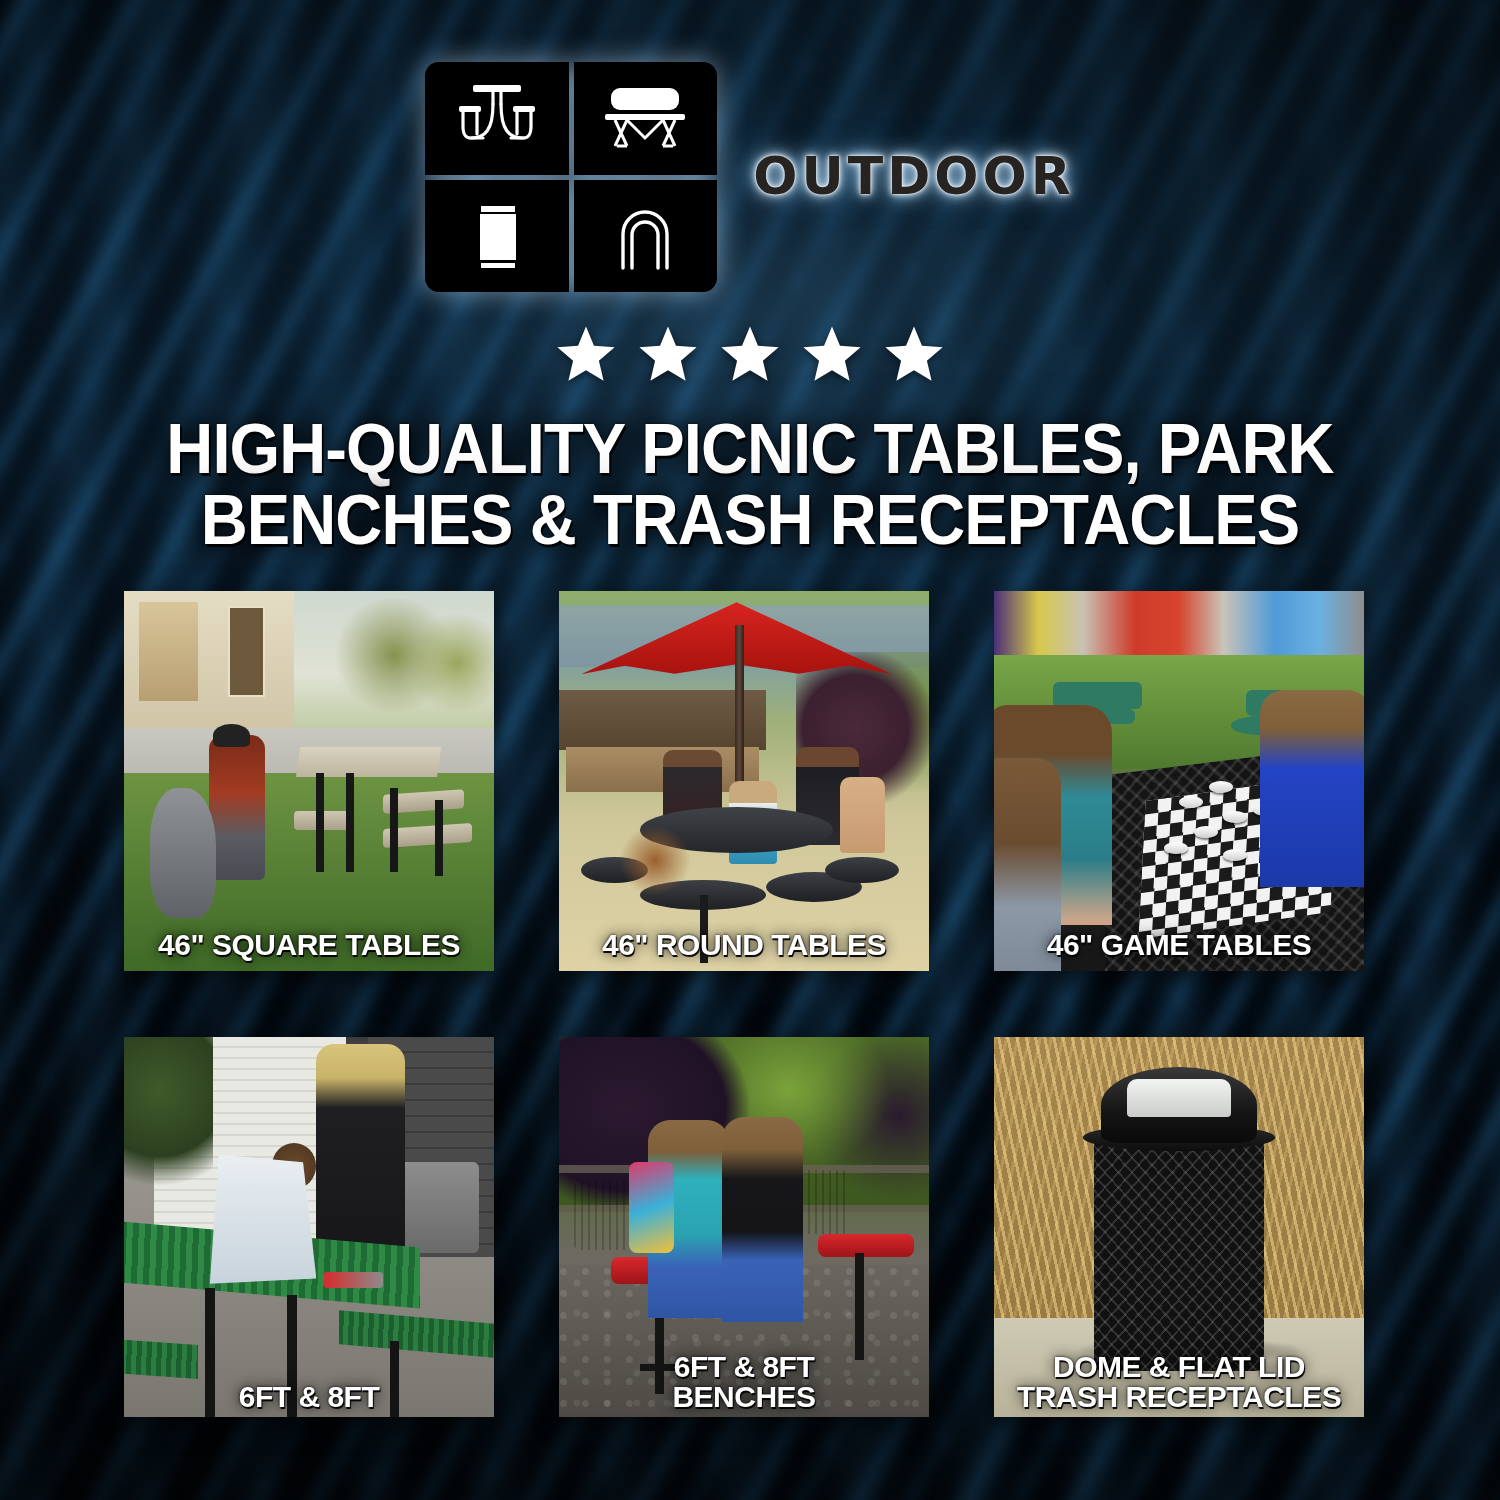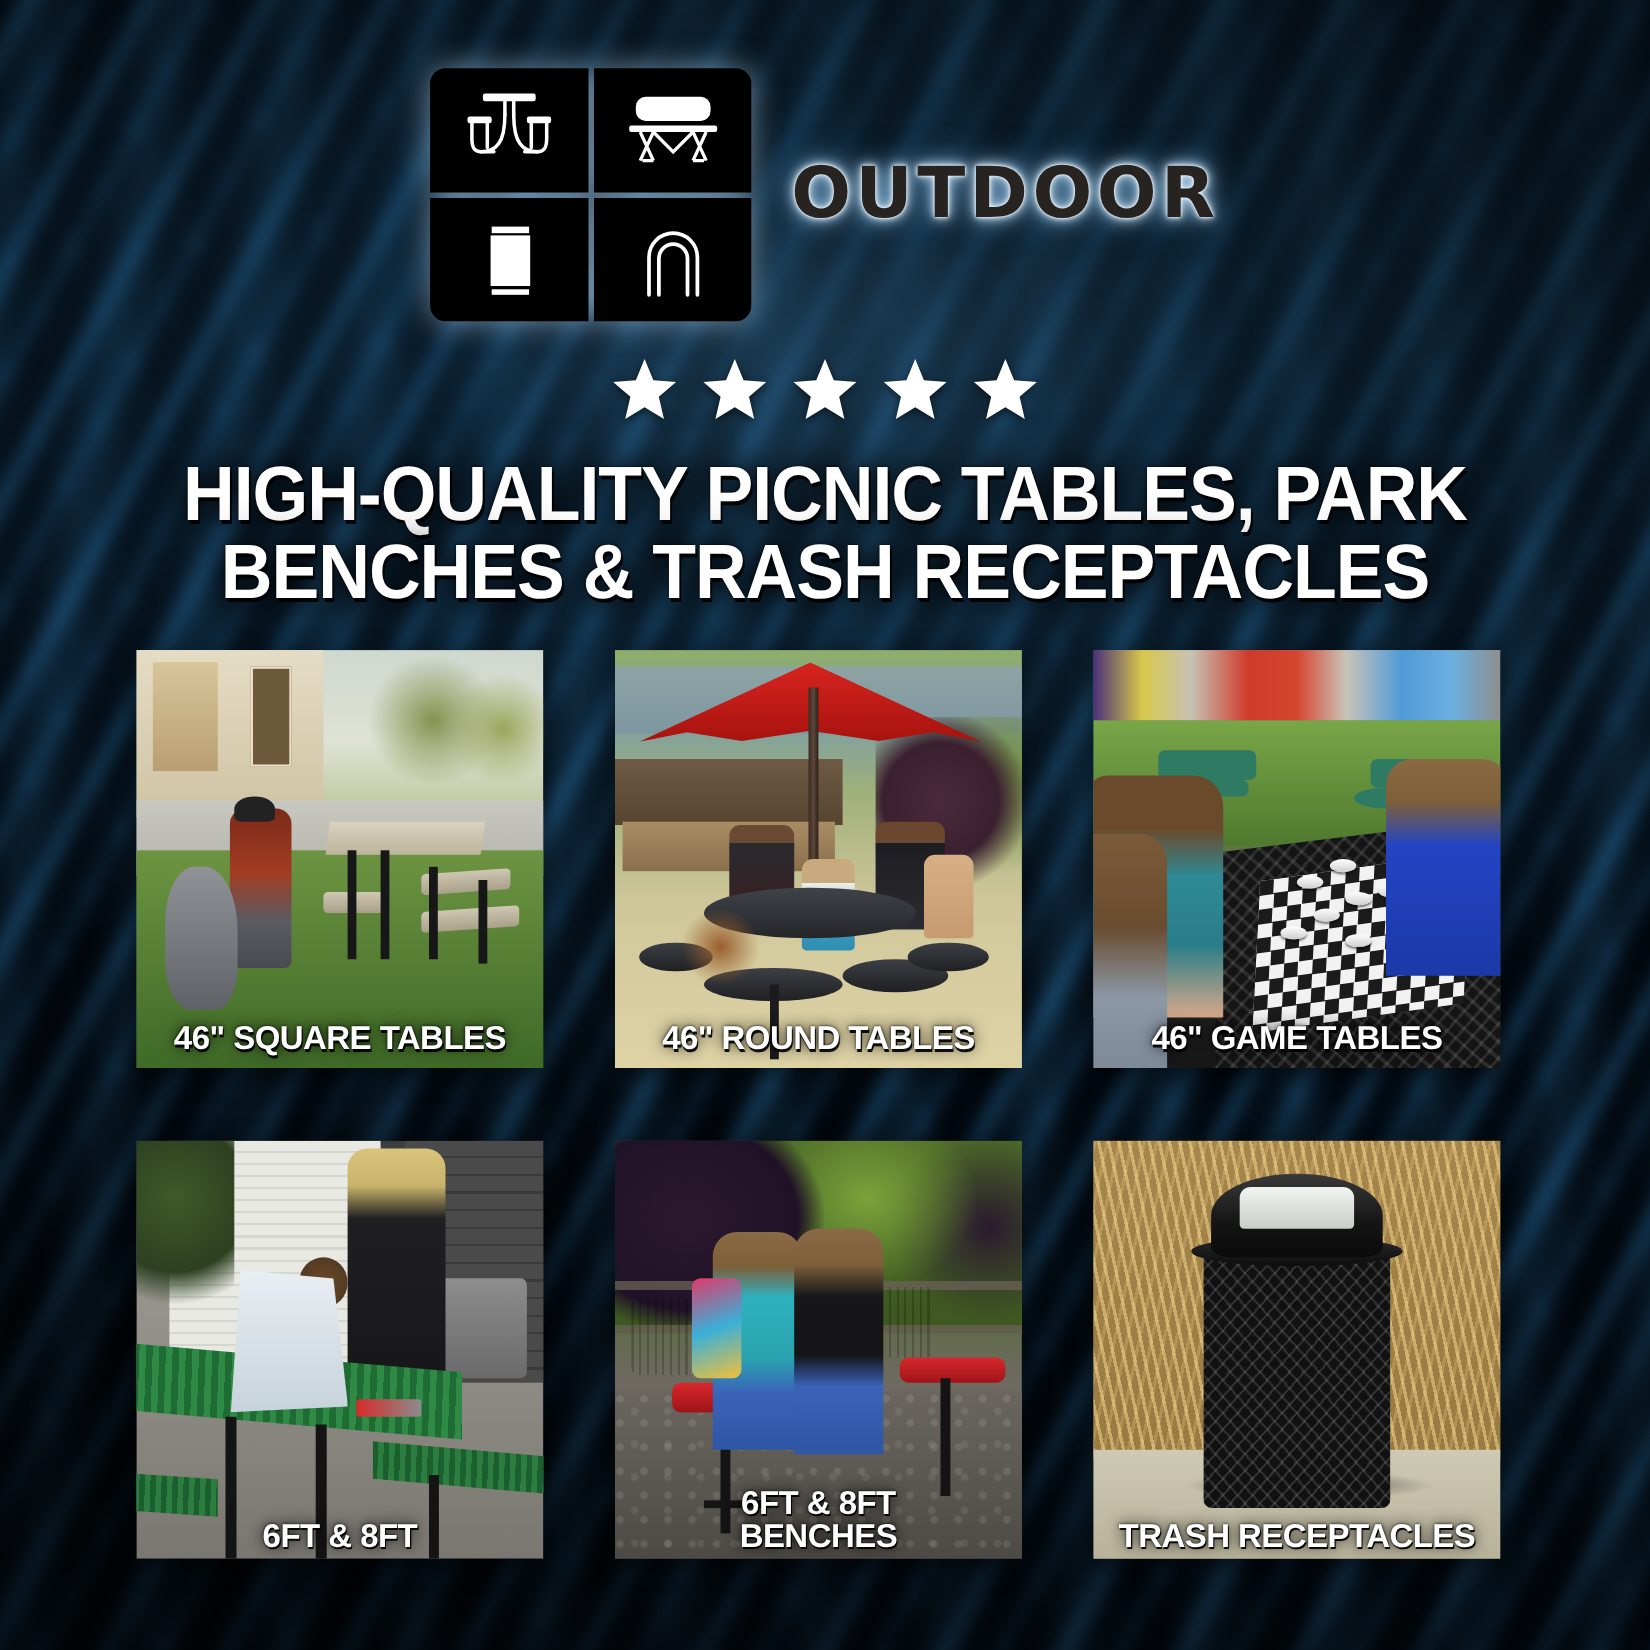--- a/index.html
+++ b/index.html
@@ -74,21 +74,21 @@
   .brandtext span {
     font-family:"DejaVu Sans", sans-serif;
     font-weight:bold;
     font-size:65px;
     letter-spacing:4px;
     color:#262320;
     text-shadow:
       0 0 2px #fff, 0 0 5px #eaf4ff, 0 0 11px #cfe6fb,
       0 0 20px rgba(150,200,235,.85), 0 0 34px rgba(110,170,215,.55);
   }
-  .brandtext span.l2 { font-size:64px; }
+  .brandtext span.l2 { font-size:52px; }
   .brandtext span.l3 { font-size:64px; }
 
   
   .stars { display:flex; gap:14px; margin-top:30px; }
   .stars svg { display:block; filter:drop-shadow(0 2px 4px rgba(0,0,0,.6)); }
 
   
   .headline {
     margin-top:26px;
     width:1300px;
@@ -520,18 +520,19 @@
       <div class="photo p6">
         <div class="grassbg"></div>
           <div class="walk"></div>
         <div class="shadow"></div>
         <div class="can"></div>
           <div class="rim"></div>
         <div class="dome"></div>
         <div class="slot"></div>
       </div>
       <div class="cap two">
+        <span class="cl">DOME &amp; FLAT LID</span>
         <span class="cl">TRASH RECEPTACLES</span>
       </div>
     </div>
 
   </div>
 </div>
 
 </body></html>

